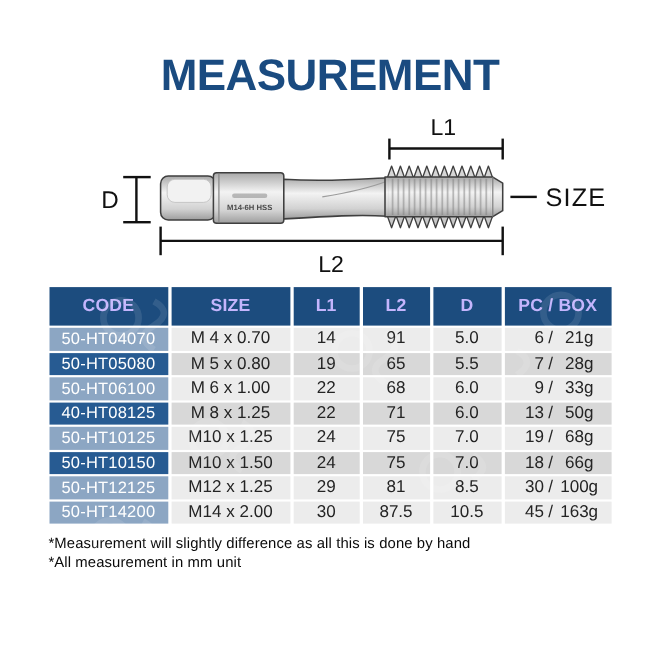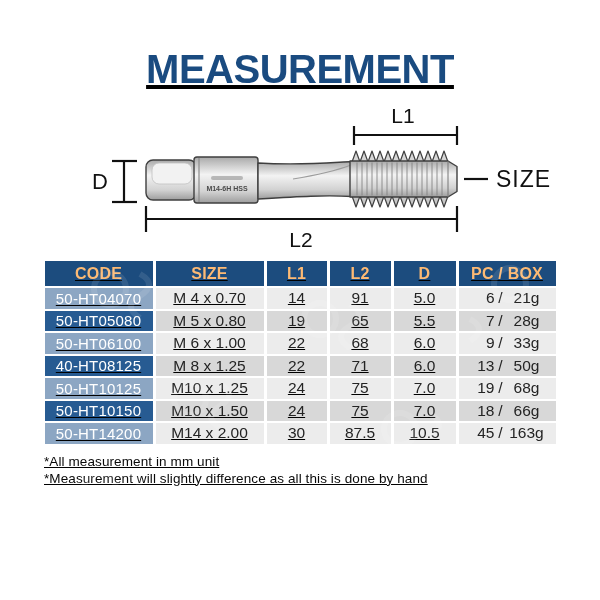--- a/index.html
+++ b/index.html
@@ -3,21 +3,20 @@
 <meta charset="utf-8">
 <style>
   * { margin: 0; padding: 0; box-sizing: border-box; }
   html, body { background: #fff; }
   .page {
     position: relative;
     width: 600px; height: 600px;
     background: var(--page-bg, #ffffff);
     font-family: "Liberation Sans", sans-serif;
     overflow: hidden;
-    text-decoration: underline;
   }
   .title {
     margin-top: 47px;
     text-align: center;
     font-size: 40px;
     font-weight: 700;
     letter-spacing: -0.5px;
     color: var(--title-blue, #1a4b80);
   }
   .diagram { position: relative; width: 600px; height: 160px; margin-top: 7px; }
@@ -28,24 +27,24 @@
   .table-wrap { position: relative; width: 520px; margin: 0 auto; }
   table {
     border-collapse: separate;
     border-spacing: 3px 2px;
     table-layout: fixed;
     width: 517px;
     margin: 0 auto;
   }
   th {
     background: var(--header-bg, #1c4c7e);
-    color: #fdba74;
+    color: #c4b5fd;
     font-size: 16px;
     font-weight: 700;
-    height: 25px;
+    height: 35px;
     letter-spacing: 0.2px;
     text-align: center;
     overflow: hidden;
   }
   td {
     height: 20.5px;
     text-align: center;
     font-size: 15.5px;
     color: #242424;
     overflow: hidden;
@@ -209,20 +208,30 @@
       <td class="code">50-HT10150</td>
       <td class="size">M10 x 1.50</td>
       <td>24</td>
       <td>75</td>
       <td>7.0</td>
       <td class="pcbox">
         <span class="pc">18</span><span class="sep">/</span><span class="box">66g</span>
       </td>
     </tr>
           <tr class="odd">
+      <td class="code">50-HT12125</td>
+      <td class="size">M12 x 1.25</td>
+      <td>29</td>
+      <td>81</td>
+      <td>8.5</td>
+      <td class="pcbox">
+        <span class="pc">30</span><span class="sep">/</span><span class="box">100g</span>
+      </td>
+    </tr>
+          <tr class="odd">
       <td class="code">50-HT14200</td>
       <td class="size">M14 x 2.00</td>
       <td>30</td>
       <td>87.5</td>
       <td>10.5</td>
       <td class="pcbox">
         <span class="pc">45</span><span class="sep">/</span><span class="box">163g</span>
       </td>
     </tr>
         </tbody>
@@ -242,16 +251,16 @@
           <path d="M390,155 q18,10 0,22"></path>
         <circle cx="60" cy="230" r="16"></circle>
           <path d="M90,215 q18,10 0,22"></path>
         <circle cx="460" cy="240" r="16"></circle>
           <path d="M420,225 q18,10 0,22"></path>
       </g>
     </svg>
   </div>
 
   <div class="notes">
+    <div class="note">*Measurement will slightly difference as all this is done by hand</div>
     <div class="note">*All measurement in mm unit</div>
-    <div class="note">*Measurement will slightly difference as all this is done by hand</div>
   </div>
 </div>
 
 </body></html>

